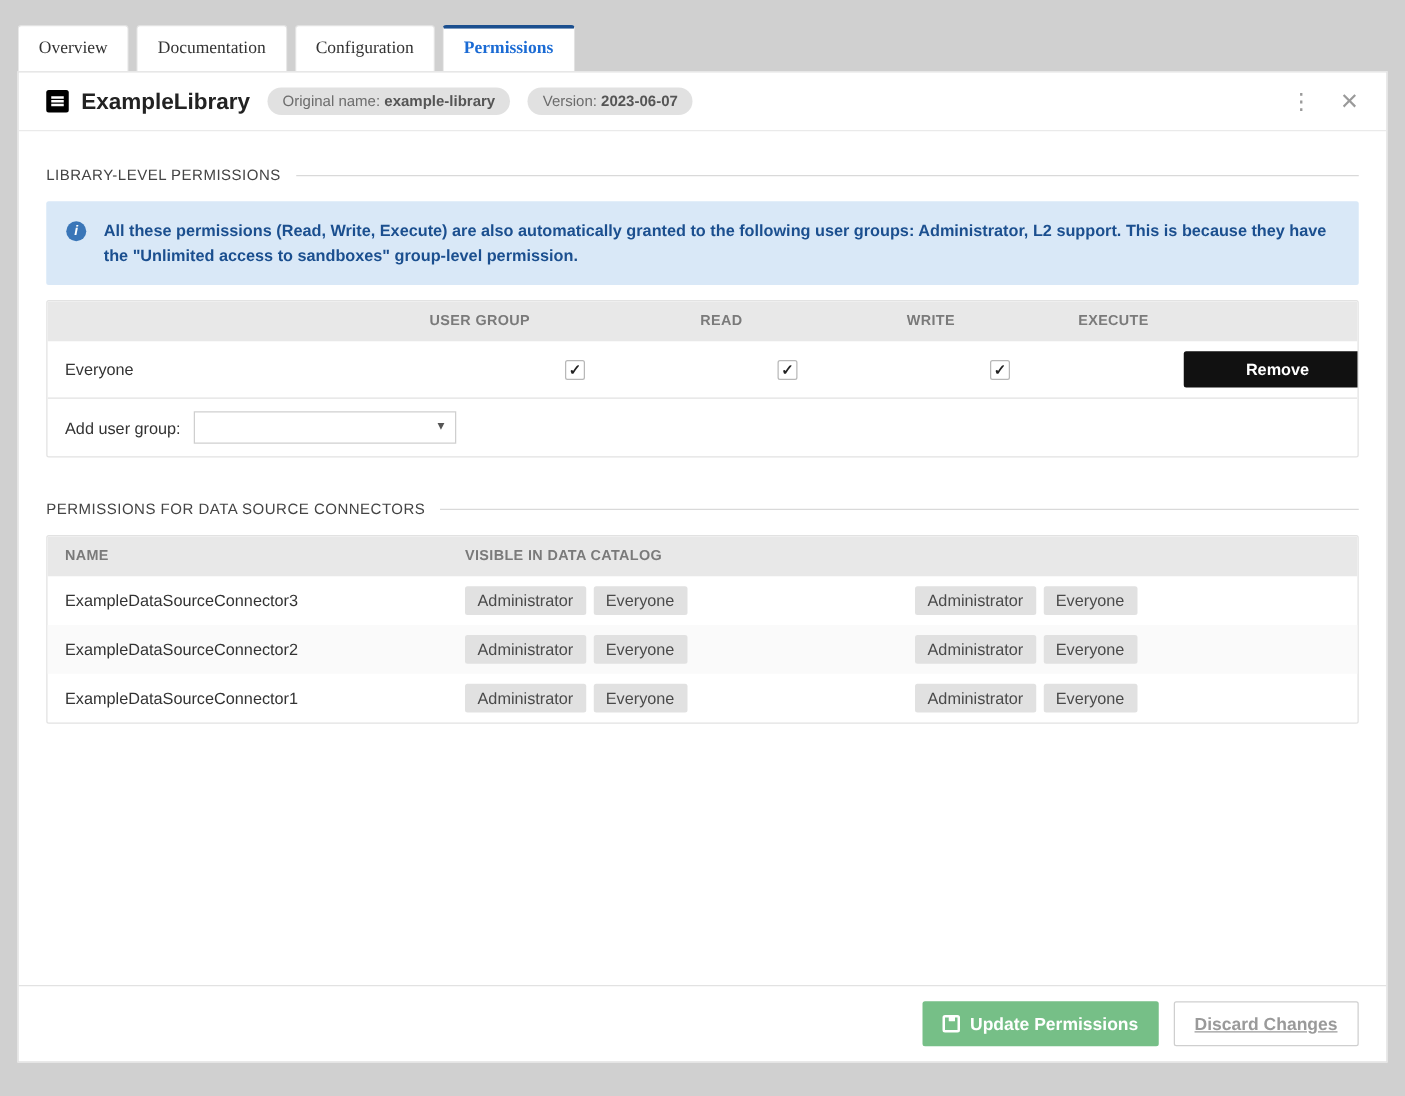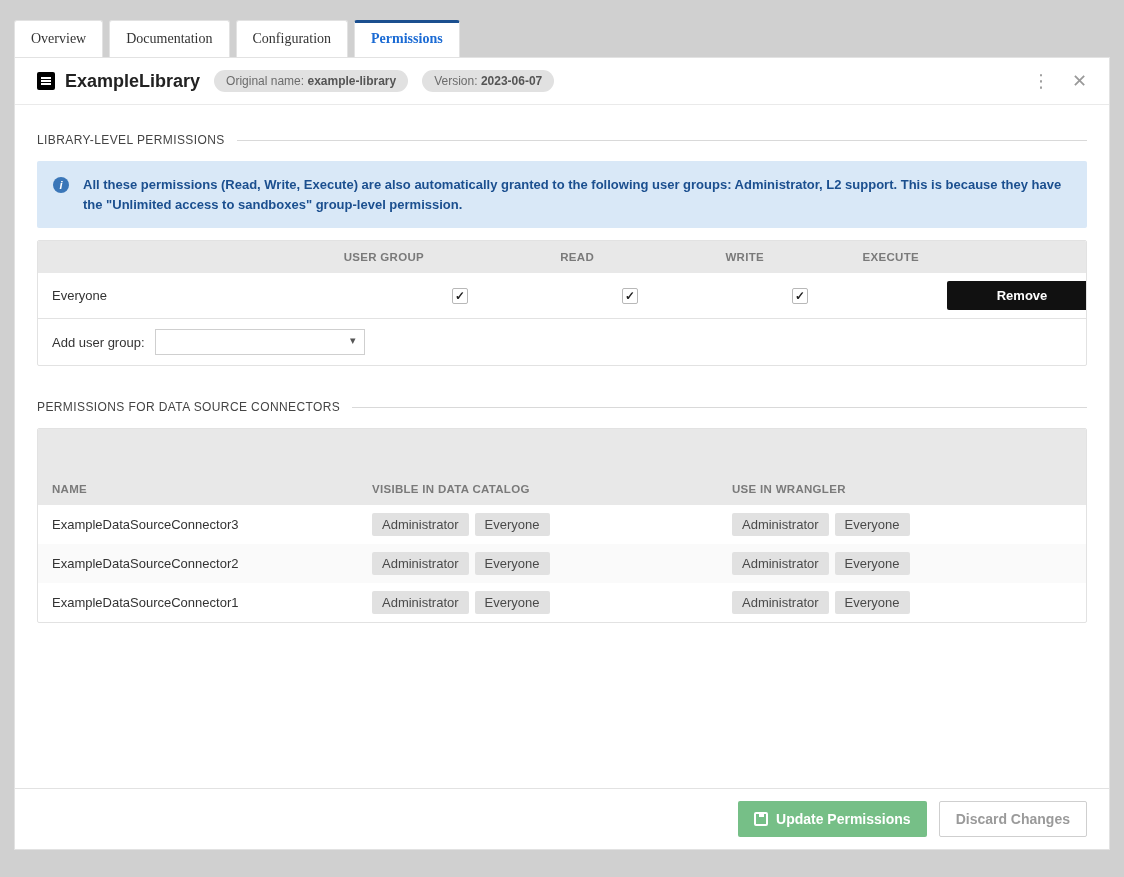--- a/index.html
+++ b/index.html
@@ -90,40 +90,40 @@
   .dropdown {
     width:210px; height:26px; border:1px solid #cfcfcf; background:#fff;
     position:relative; cursor:pointer;
   }
   .dropdown::after { content:"▾"; position:absolute; right:8px; top:4px; font-size:11px; color:#555; }
 
   
   .ctable { border:1px solid #e2e2e2; border-radius:2px; overflow:hidden; }
   .crow { display:grid; grid-template-columns: 320px 360px 1fr; align-items:center; }
   .chead { background:#e8e8e8; color:#7a7a7a; font-size:11.5px; font-weight:600; letter-spacing:0.3px; }
-  .chead .ccell { padding:10px 14px;margin-top:44px; }
+  .chead .ccell { padding:10px 14px; }
   .cbody .crow:nth-child(even){ background:#fafafa; }
   .ccell { padding:8px 14px; }
   .tag {
     display:inline-block; background:#e1e1e1; color:#4a4a4a;
     font-size:13px; padding:4px 10px; border-radius:2px; margin-right:6px;
   }
 
   
   .footer {
     position:absolute; bottom:0; left:0; right:0;
     border-top:1px solid #e2e2e2; padding:12px 22px;
     display:flex; justify-content:flex-end; gap:12px;
   }
   .btn {
     font-size:14px; font-weight:600; padding:9px 16px;
     border-radius:2px; cursor:pointer; display:inline-flex; align-items:center; gap:8px;
   }
   .btn-primary { background:#76bf87; color:#fff;margin-left:44px; }
-  .btn-secondary { background:#fff; color:#9a9a9a; border:1px solid #cfcfcf; }
+  .btn-secondary { background:#fff; color:#9a9a9a; border:1px solid #cfcfcf;text-decoration:underline; }
   .save-icon { width:14px; height:14px; border:2px solid #fff; border-radius:2px; position:relative; }
   .save-icon::after{ content:""; position:absolute; top:-2px; left:3px; width:5px; height:5px; background:#fff; }
 
 </style>
 </head>
 <body>
 
 <div class="page">
 
   <div class="tabs">
@@ -193,21 +193,20 @@
 
       <div class="section-head">
         <span>PERMISSIONS FOR DATA SOURCE CONNECTORS</span>
         <span class="line"></span>
       </div>
 
       <div class="ctable">
         <div class="crow chead">
           <div class="ccell">NAME</div>
           <div class="ccell">VISIBLE IN DATA CATALOG</div>
-          <div class="ccell">USE IN WRANGLER</div>
         </div>
         <div class="cbody" id="cbody">
             <div class="crow">
               <div class="ccell">ExampleDataSourceConnector3</div>
               <div class="ccell"><span class="tag">Administrator</span><span class="tag">Everyone</span></div>
               <div class="ccell"><span class="tag">Administrator</span><span class="tag">Everyone</span></div>
             </div>
             <div class="crow">
               <div class="ccell">ExampleDataSourceConnector2</div>
               <div class="ccell"><span class="tag">Administrator</span><span class="tag">Everyone</span></div>

